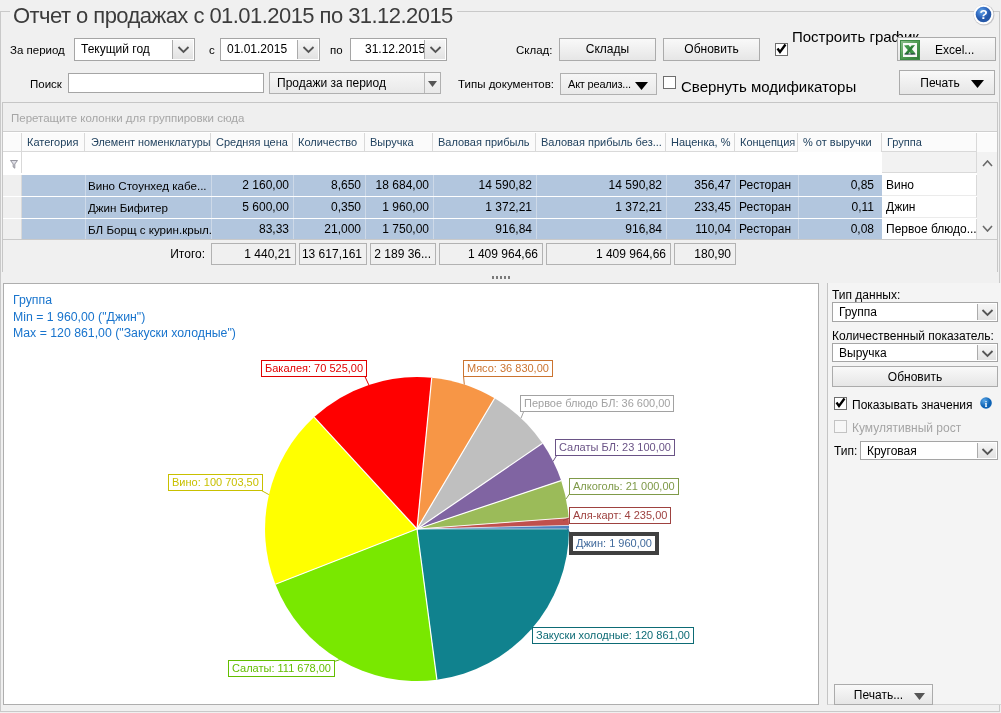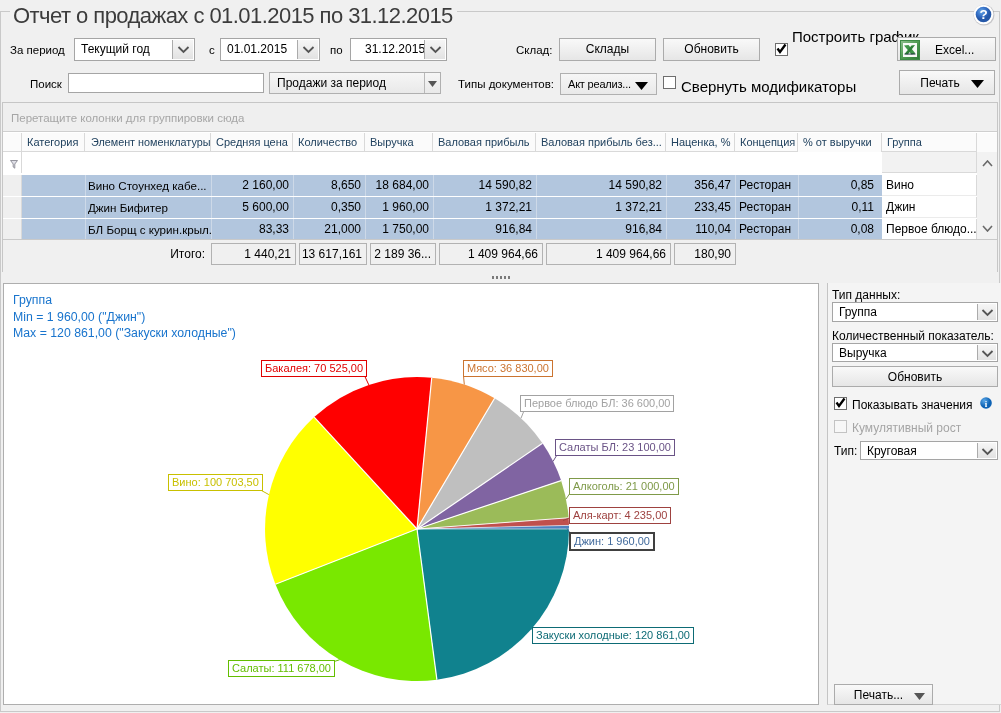--- a/index.html
+++ b/index.html
@@ -266,21 +266,21 @@
 <line x1="331" y1="377.5" x2="336.6" y2="375.8" stroke="#63be00" stroke-width="1"></line>
 <line x1="257.5" y1="206" x2="265.9" y2="210.6" stroke="#c8c000" stroke-width="1"></line>
 </g>
   </svg>
 <div class="plabel" style="left:261px;top:360px;border:1px solid #e00000;color:#e00000">Бакалея: 70 525,00</div>
 <div class="plabel" style="left:463px;top:360px;border:1px solid #cb7430;color:#cb7430">Мясо: 36 830,00</div>
 <div class="plabel" style="left:520px;top:395px;border:1px solid #a2a2a2;color:#a2a2a2">Первое блюдо БЛ: 36 600,00</div>
 <div class="plabel" style="left:555px;top:439px;border:1px solid #6a5386;color:#6a5386">Салаты БЛ: 23 100,00</div>
 <div class="plabel" style="left:569px;top:478px;border:1px solid #7f9a49;color:#7f9a49">Алкоголь: 21 000,00</div>
 <div class="plabel" style="left:569px;top:507px;border:1px solid #9e4240;color:#9e4240">Аля-карт: 4 235,00</div>
-<div class="plabel" style="left:569px;top:532px;border:2px solid #404040;color:#416a9c">Джин: 1 960,00</div>
+<div class="plabel" style="left:569px;top:532px;border:4px solid #404040;color:#416a9c">Джин: 1 960,00</div>
 <div class="plabel" style="left:532px;top:627px;border:1px solid #0d6b75;color:#0d6b75">Закуски холодные: 120 861,00</div>
 <div class="plabel" style="left:228px;top:660px;border:1px solid #63be00;color:#63be00">Салаты: 111 678,00</div>
 <div class="plabel" style="left:168px;top:474px;border:1px solid #c8c000;color:#c8c000">Вино: 100 703,50</div>
 
 <div id="rp" class="abs" style="left:827px;top:283px;width:174px;height:422px;background:#f4f4f4;border-left:1px solid #c4c4c4;border-bottom:1px solid #d5d5d5"></div>
 <div class="lbl" style="left:832px;top:288px">Тип данных:</div>
 <div class="fld" style="left:832px;top:302px;width:166px;height:20px">
     <div style="padding:2px 0 0 6px">Группа</div>
     <div class="chev" style="width:19px">
       <svg width="13" height="8" viewBox="0 0 13 8" style="left:3px;top:5px">

